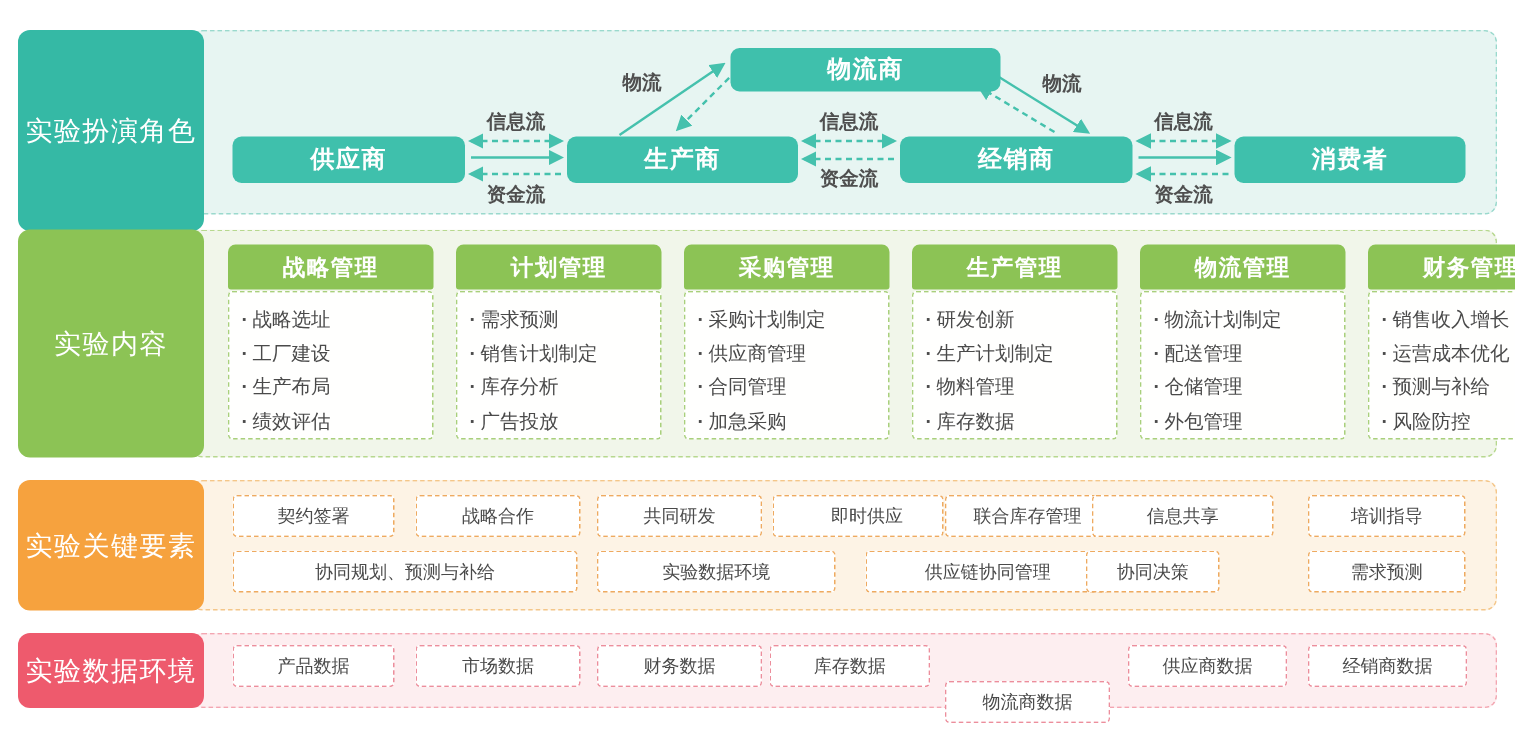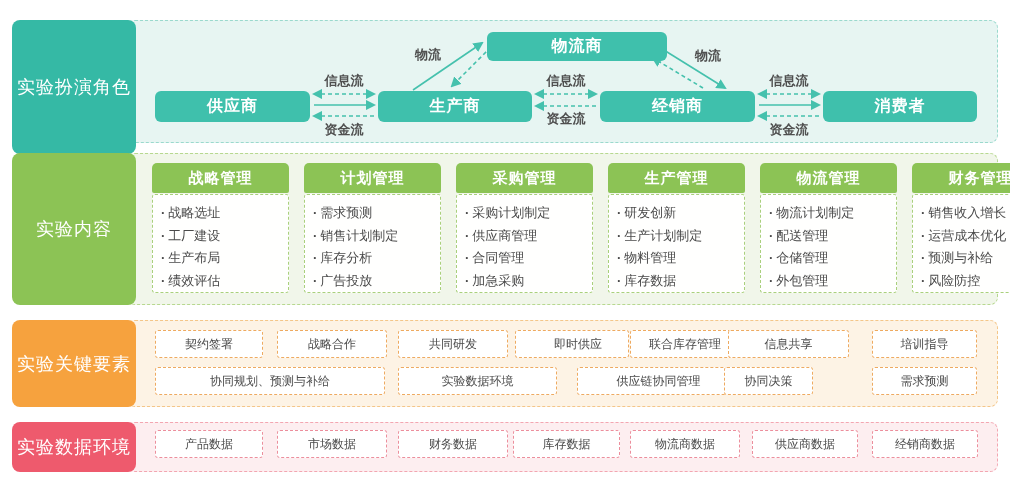--- a/index.html
+++ b/index.html
@@ -177,17 +177,17 @@
   <div class="chip chip-orange" style="left:724px;top:367px;width:89px;text-align:right;">协同决策</div>
   <div class="chip chip-orange" style="left:872px;top:367px;width:105px;">需求预测</div>
 
   <div class="panel panel-red" style="top:422px;height:50px;"></div>
   <div class="sec-label lbl-red" style="top:422px;height:50px;">实验数据环境</div>
 
   <div class="chip chip-red" style="left:155px;top:430px;width:108px;">产品数据</div>
   <div class="chip chip-red" style="left:277px;top:430px;width:110px;">市场数据</div>
   <div class="chip chip-red" style="left:398px;top:430px;width:110px;">财务数据</div>
   <div class="chip chip-red" style="left:513px;top:430px;width:107px;">库存数据</div>
-  <div class="chip chip-red" style="left:630px;top:430px;width:110px;">物流商数据</div>
+  <div class="chip chip-red" style="left:630px;top:454px;width:110px;">物流商数据</div>
   <div class="chip chip-red" style="left:752px;top:430px;width:106px;">供应商数据</div>
   <div class="chip chip-red" style="left:872px;top:430px;width:106px;">经销商数据</div>
 
 </div>
 
 </body></html>

